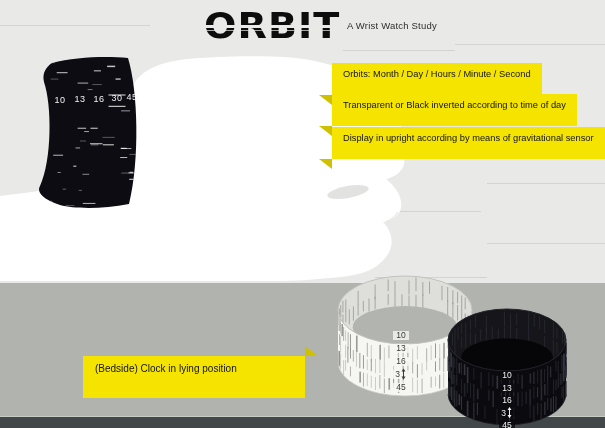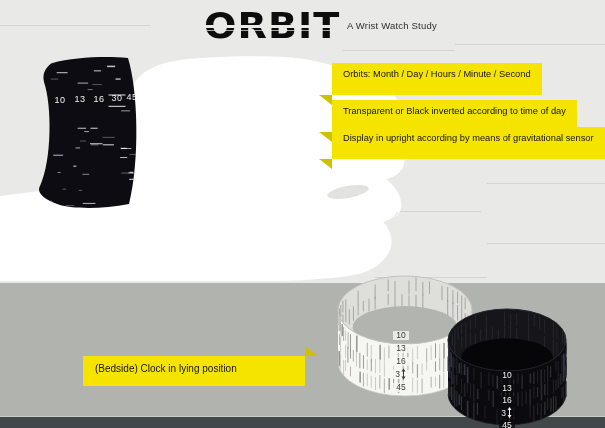--- a/index.html
+++ b/index.html
@@ -14,21 +14,21 @@
          letter-spacing:1px;color:#0d0d0d;transform:scaleX(1.06);transform-origin:left top;}
   .brand .slice{position:absolute;left:-3px;right:-3px;top:46%;height:3px;background:#e9e9e7;}
   .brand .slice2{position:absolute;left:-3px;right:-3px;top:62%;height:1px;background:#e9e9e7;opacity:.7;}
   .subtitle{position:absolute;left:347px;top:20px;font-size:9.5px;color:#2e2e2e;letter-spacing:.2px;}
   svg{position:absolute;left:0;top:0;}
   .callout{position:absolute;background:#f4e400;color:#141414;font-size:9.3px;
            line-height:22px;height:32px;padding:0 11px;white-space:nowrap;}
   .callout .fold{position:absolute;width:0;height:0;left:-13px;top:100%;
                  border-top:10px solid #cfc100;border-left:13px solid transparent;}
   .callout-bedside{position:absolute;background:#f4e400;color:#141414;font-size:10px;
-           line-height:26px;height:30px;padding:0 12px;white-space:nowrap;width:198px;}
+           line-height:26px;height:42px;padding:0 12px;white-space:nowrap;width:198px;}
   .callout-bedside .fold{position:absolute;width:0;height:0;right:-13px;bottom:100%;
                  border-bottom:10px solid #cfc100;border-right:13px solid transparent;}
 </style>
 </head>
 <body>
 
 <div id="page">
 
   <div class="rule" style="left:0;top:25px;width:150px"></div>
   <div class="rule" style="left:455px;top:44px;width:150px"></div>
@@ -466,21 +466,21 @@
         <path d="M507.5,415 L511.5,415 L509.5,418.3 Z" fill="#f2f2f2"></path>
         <rect x="499" y="421" width="16" height="9" fill="#0b0b0f" opacity="0.8"></rect>
         <text x="507" y="428" fill="#f2f2f2" font-size="8.5" text-anchor="middle" font-family="&quot;Liberation Sans&quot;,sans-serif">45</text>
       </g>
   </svg>
 
   <div class="callout" style="left:332px;top:63px">
     <span>Orbits: Month / Day / Hours / Minute / Second</span>
     <span class="fold"></span>
   </div>
-  <div class="callout" style="left:332px;top:100px">
+  <div class="callout" style="left:332px;top:94px">
     <span>Transparent or Black inverted according to time of day</span>
     <span class="fold"></span>
   </div>
   <div class="callout" style="left:332px;top:127px">
     <span>Display in upright according by means of gravitational sensor</span>
     <span class="fold"></span>
   </div>
   <div class="callout-bedside" style="left:83px;top:356px">
     <span>(Bedside) Clock in lying position</span>
     <span class="fold"></span>

